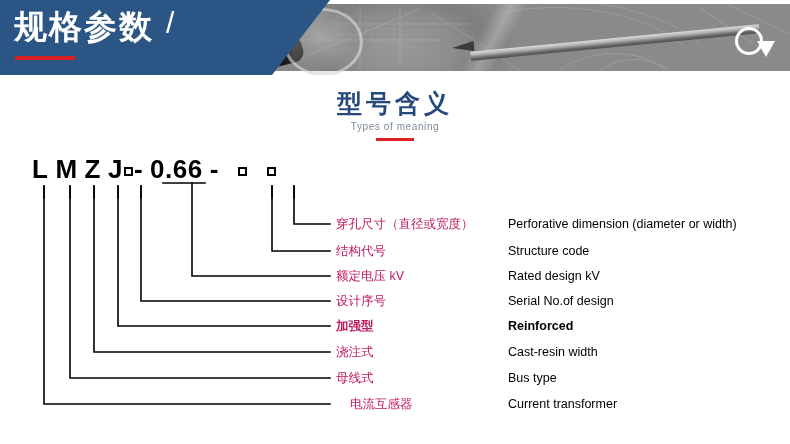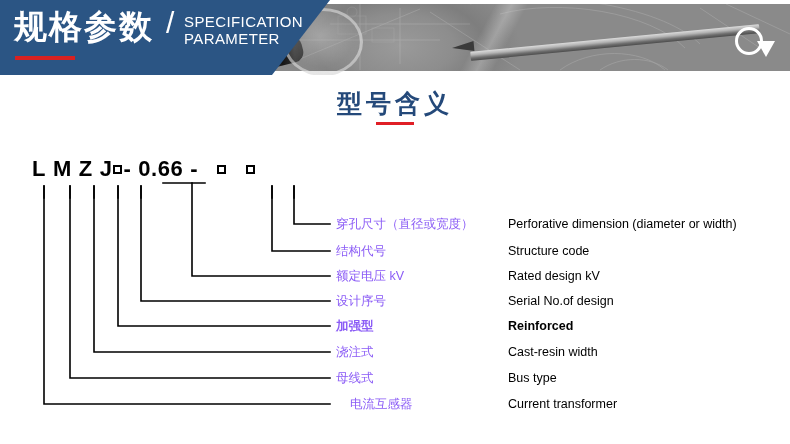--- a/index.html
+++ b/index.html
@@ -160,42 +160,42 @@
 
   
   #diagram {
     position: absolute;
     left: 0; top: 150px;
     width: 790px; height: 280px;
   }
   #model-code {
     position: absolute;
     left: 32px; top: 5px;
-    font-size: 22px;
+    font-size: 26px;
     font-weight: bold;
     color: #000000;
     letter-spacing: .5px;
     white-space: nowrap;
     line-height: 28px;
   }
   #model-code .sq {
     display: inline-block;
     width: 9px; height: 9px;
     border: 2px solid #000;
     box-sizing: border-box;
     vertical-align: 2px;
     margin: 0 1px;
   }
   #model-code .sp { display:inline-block; width: 7px; }
   #model-code .sp-wide { display:inline-block; width: 18px; }
 
   .row-cn {
     position: absolute;
     font-size: 12.5px;
-    color: #8b5cf6;
+    color: #be185d;
     white-space: nowrap;
     line-height: 14px;
   }
   .row-en {
     position: absolute;
     left: 508px;
     font-size: 12.5px;
     color: #000;
     white-space: nowrap;
     line-height: 14px;
@@ -237,32 +237,29 @@
 
   <div id="header-handle"></div>
   <div id="header-lens"></div>
   <div id="header-pencil-tip"></div>
   <div id="header-pencil"></div>
 
   <div id="header-blue"></div>
 
   <div id="header-title-cn">规格参数</div>
   <div id="header-slash">/</div>
-  <div id="header-title-en">
-    <div>SPECIFICATION</div>
-    <div>PARAMETER</div>
-  </div>
   <div id="header-underline"></div>
 
   <div id="header-circle-icon"></div>
   <div id="header-caret-icon"></div>
 </div>
 
 <div id="section-title">
   <div id="section-title-cn">型号含义</div>
+  <div id="section-title-en">Types of meaning</div>
   <div id="section-title-rule"></div>
 </div>
 
 <div id="diagram">
 
   <div id="model-code">
     <span>L</span><span class="sp"></span><span>M</span><span class="sp"></span><span>Z</span><span class="sp"></span><span>J</span><span class="sq"></span><span>-</span><span class="sp"></span><span>0.66</span><span class="sp"></span><span>-</span><span class="sp-wide"></span><span class="sq"></span><span class="sp-wide"></span><span class="sq"></span>
   </div>
 
   <svg id="leaders" width="790" height="280" viewBox="0 0 790 280">

